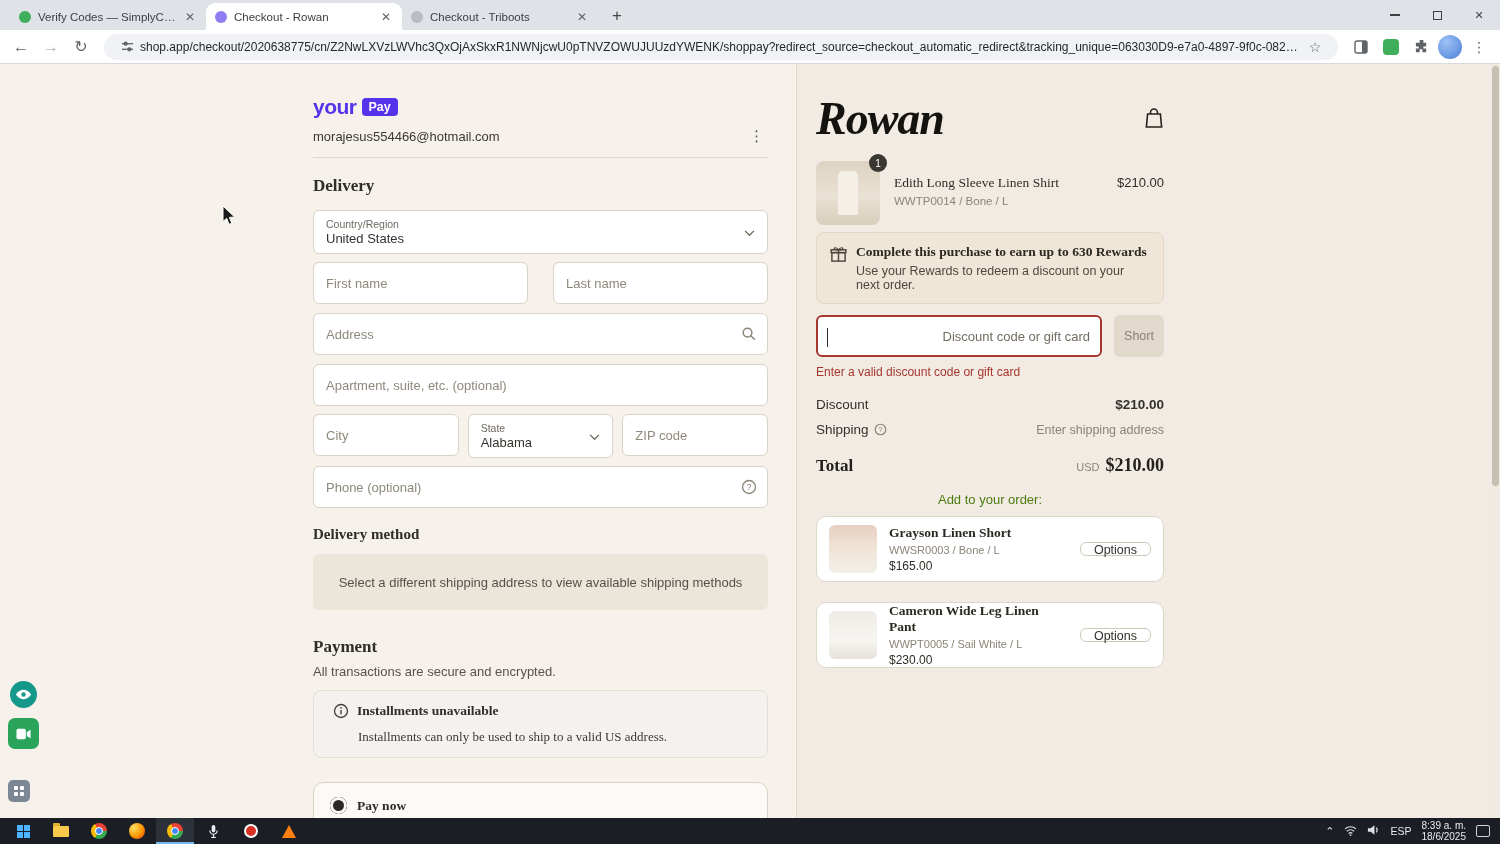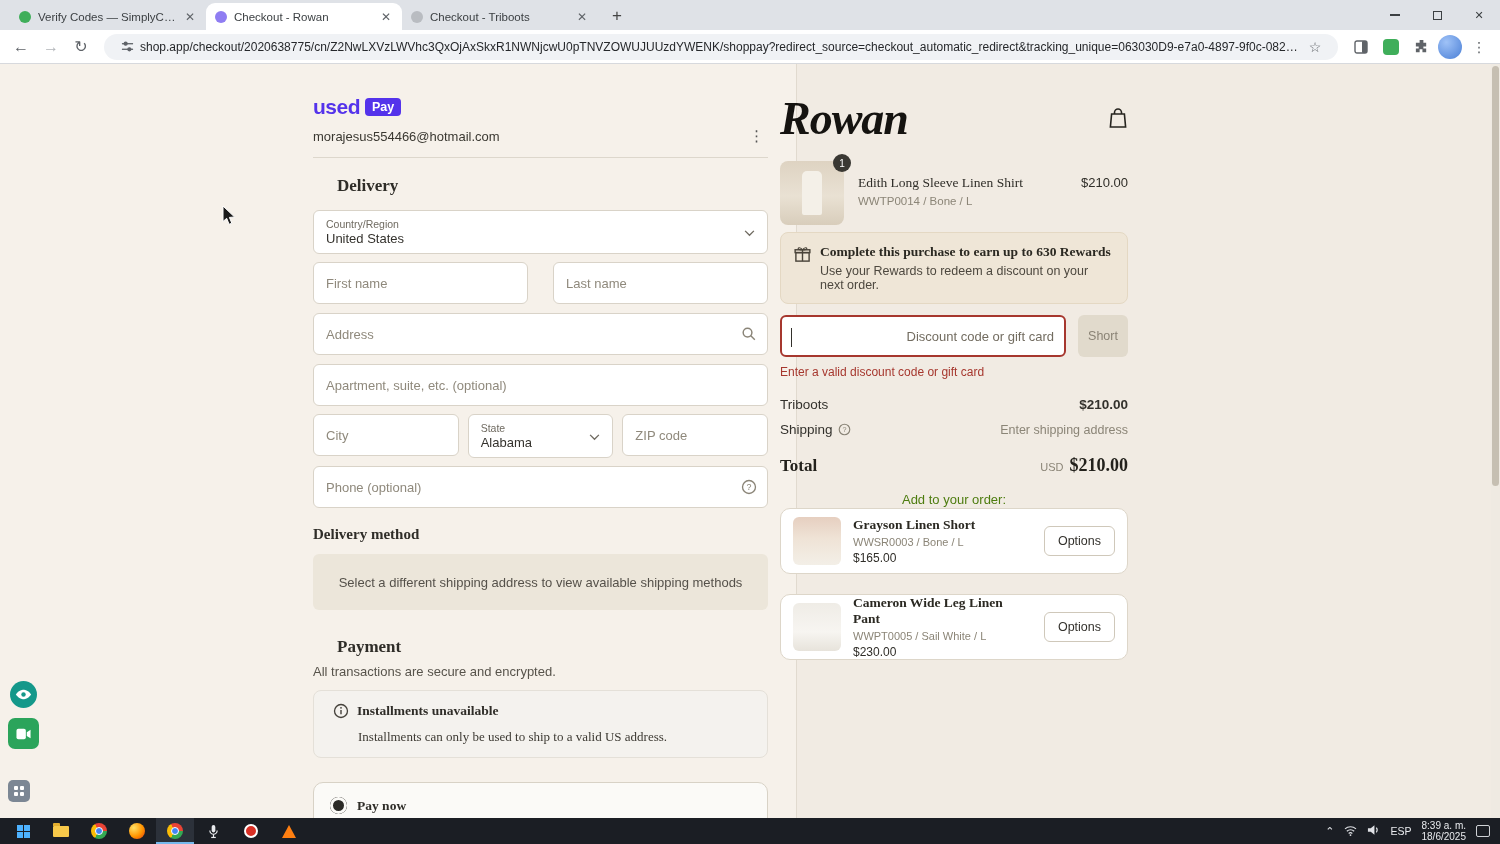--- a/index.html
+++ b/index.html
@@ -34,21 +34,21 @@
   .main-content { position:absolute; left:313px; top:0; width:455px; padding-top:31px; color:#34322d; }
   .serif { font-family:"Liberation Serif", serif; }
 
   .shoppay-row { display:flex; align-items:center; gap:5px; height:24px; }
   .shop-word { font-size:21px; font-weight:bold; color:#5433eb; letter-spacing:-0.5px; }
   .pay-badge { background:#5433eb; color:#fff; font-size:12.5px; font-weight:bold; padding:2px 7px; border-radius:4px; }
   .email-row { display:flex; align-items:center; justify-content:space-between; margin-top:8px; font-size:13px; color:#3a3831; }
   .kebab { font-size:15px; color:#555; padding:0 4px; }
   .main-divider { margin-top:12px; border:none; border-top:1px solid #ddd7cc; }
 
-  h1.sect { font-size:17px; margin-top:18px; font-weight:bold; color:#2f2d28;margin-left:24px; }
+  h1.sect { font-size:17px; margin-top:18px; font-weight:bold; color:#2f2d28; }
   h2.sect { font-size:15px; margin-top:18px; font-weight:bold; color:#2f2d28; }
 
   .field { position:relative; background:#fff; border:1px solid #d9d3c8; border-radius:6px; height:42px; display:flex; align-items:center; padding:0 12px; }
   .field input { border:none; outline:none; background:transparent; width:100%; font-size:13px; color:#34322d; font-family:"Liberation Sans",sans-serif; }
   .field input::placeholder { color:#8f897c; }
   .select-field { height:44px; flex-direction:column; align-items:flex-start; justify-content:center; gap:1px; }
   .flabel { font-size:10.5px; color:#6f6a60; line-height:11px; }
   .fvalue { font-size:13px; color:#34322d; line-height:15px; }
   .chev { position:absolute; right:12px; top:50%; transform:translateY(-50%); }
   .ficon { position:absolute; right:10px; top:50%; transform:translateY(-50%); display:flex; }
@@ -102,30 +102,30 @@
   .tot-val { font-weight:bold; }
   .ship-val { font-size:12.5px; color:#8b8577; font-weight:normal; }
   .lbl-ico { display:inline-flex; align-items:center; gap:5px; }
   .total-row { margin-top:18px; display:flex; justify-content:space-between; align-items:baseline; }
   .total-word { font-family:"Liberation Serif",serif; font-weight:bold; font-size:17px; color:#23211c; }
   .total-right { display:flex; align-items:baseline; gap:6px; }
   .currency { font-size:11px; color:#8b8577; }
   .total-amount { font-family:"Liberation Serif",serif; font-weight:bold; font-size:18px; color:#23211c; }
 
   .addons-title { margin-top:16px; text-align:center; font-size:13px; color:#4d7c0f; }
-  .addon-card { margin-top:1px; background:#fff; border:1px solid #ddd6c9; border-radius:10px; padding:9px 12px; display:flex; align-items:center; gap:12px; height:66px; }
+  .addon-card { margin-top:9px; background:#fff; border:1px solid #ddd6c9; border-radius:10px; padding:9px 12px; display:flex; align-items:center; gap:12px; height:66px; }
   .addon-card + .addon-card { margin-top:20px; }
   .addon-thumb { width:48px; height:48px; border-radius:6px; flex:0 0 auto; }
   .addon-thumb.grayson { background:linear-gradient(180deg,#e6cfc0 0%,#efe3d6 45%,#f3efe7 100%); }
   .addon-thumb.cameron { background:linear-gradient(180deg,#efece6 0%,#f7f5f1 60%,#e7e3db 100%); }
   .addon-info { flex:1; }
   .addon-name { font-family:"Liberation Serif",serif; font-weight:bold; font-size:13.5px; color:#2b2922; }
   .addon-variant { margin-top:3px; font-size:11px; color:#8b8577; }
   .addon-price { margin-top:3px; font-size:12px; color:#2f2d28; }
-  .options-btn { height:30px; padding:0 13px; background:#fff; border:1px solid #cfc8ba; border-radius:6px; font-size:12.5px; color:#33312c; font-family:"Liberation Sans",sans-serif; }
+  .options-btn { height:14px; padding:0 13px; background:#fff; border:1px solid #cfc8ba; border-radius:6px; font-size:12.5px; color:#33312c; font-family:"Liberation Sans",sans-serif; }
 
   
   .fw { position:absolute; display:flex; align-items:center; justify-content:center; }
   .fw-eye { left:10px; top:681px; width:27px; height:27px; border-radius:50%; background:#14988a; }
   .fw-green { left:8px; top:718px; width:31px; height:31px; border-radius:7px; background:#2ba45b; }
   .fw-grid { left:8px; top:780px; width:22px; height:22px; border-radius:5px; background:#7c8794; }
   .dotgrid { display:grid; grid-template-columns:repeat(2,4px); gap:2px; }
   .dotgrid span { width:4px; height:4px; background:#fff; border-radius:1px; }
 
   
@@ -223,21 +223,21 @@
     <div class="tbicon">⋮</div>
   </div>
 
   <div class="page">
 
     <div class="sidebar"></div>
 
     <div class="main-content">
 
       <div class="shoppay-row">
-        <span class="shop-word">used</span>
+        <span class="shop-word">your</span>
         <span class="pay-badge">Pay</span>
       </div>
 
       <div class="email-row">
         <span>morajesus554466@hotmail.com</span>
         <span class="kebab">⋮</span>
       </div>
 
       <hr class="main-divider">
 
@@ -328,21 +328,21 @@
       <div class="paynow-box">
         <div class="radio-row">
           <span class="radio"></span>
           <span class="paynow-label serif">Pay now</span>
         </div>
         <div class="paynow-sub">Pay the entire amount today</div>
       </div>
 
     </div>
 
-    <div class="side-content" style="left:780px;">
+    <div class="side-content" style="left:816px;">
 
       <div class="logo-row">
         <div class="rowan-logo">Rowan</div>
         <div class="cart-btn">
           <svg width="20" height="22" viewBox="0 0 20 22">
               <path d="M3.6 7h12.8l1.2 13H2.4Z" fill="none" stroke="#26241f" stroke-width="1.6"></path>
               <path d="M6.5 7V5.5a3.5 3.5 0 0 1 7 0V7" fill="none" stroke="#26241f" stroke-width="1.6"></path>
             </svg>
         </div>
       </div>
@@ -376,21 +376,21 @@
       <div class="discount-row">
         <div class="discount-input">
           <span class="caret"></span>
           <input placeholder="Discount code or gift card" style="">
         </div>
         <button class="apply-btn">Short</button>
       </div>
       <div class="discount-error">Enter a valid discount code or gift card</div>
 
       <div class="tot-row sub">
-        <span>Triboots</span>
+        <span>Discount</span>
         <span class="tot-val">$210.00</span>
       </div>
       <div class="tot-row shiprow">
         <span class="lbl-ico">
           <span>Shipping</span>
           <span style="display:flex;">
             <svg width="13" height="13" viewBox="0 0 18 18">
                 <circle cx="9" cy="9" r="7.3" fill="none" stroke="#8a8477" stroke-width="1.6"></circle>
                 <text x="9" y="12.5" font-size="10" text-anchor="middle" fill="#8a8477" font-family="Liberation Sans, sans-serif">?</text>
               </svg>

